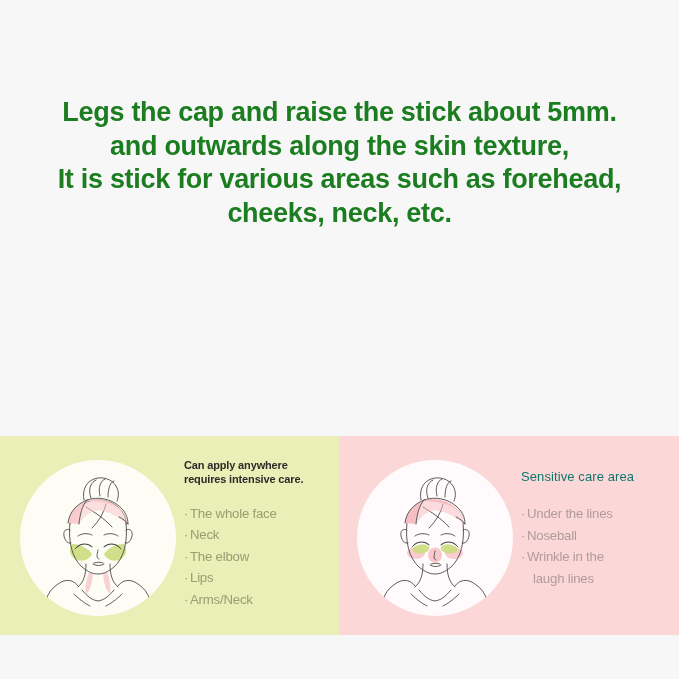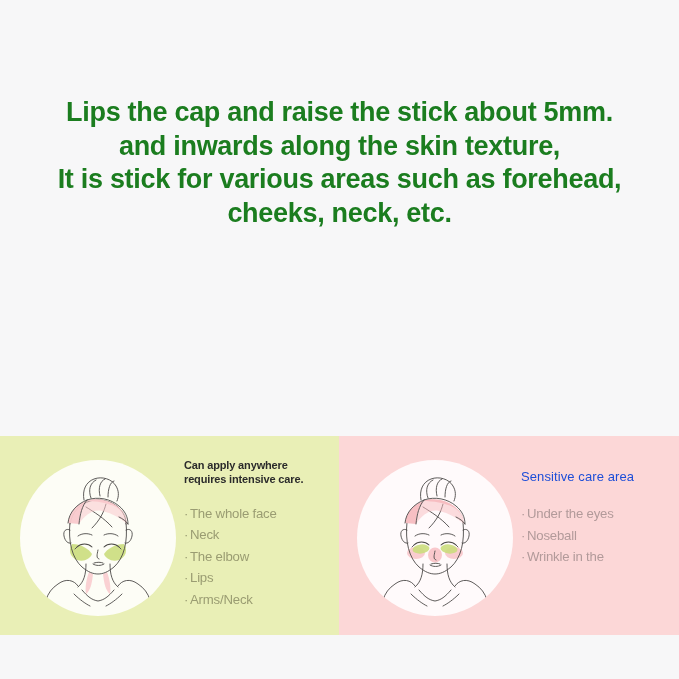--- a/index.html
+++ b/index.html
@@ -99,21 +99,21 @@
     color: #2b2b2b;
     font-size: 11px;
     font-weight: bold;
     line-height: 14.4px;
     letter-spacing: -0.15px;
     margin: 0 0 16px 0;
   }
   .care-heading .ch-line { display: block; white-space: nowrap; }
 
   .sensitive-heading {
-    color: #1d4ed8;
+    color: #0f766e;
     font-size: 13px;
     font-weight: normal;
     line-height: 16px;
     letter-spacing: 0.1px;
     margin: 11px 0 18px 0;
     white-space: nowrap;
   }
 
   .bullet-list {
     list-style: none;
@@ -139,22 +139,22 @@
   }
   .bullet-text { display: inline-block; }
   .bullet-sub {
     padding-left: 6px;
   }
 </style>
 </head>
 <body>
 
 <div class="headline">
-  <span class="hl-line">Lips the cap and raise the stick about 5mm.</span>
-  <span class="hl-line">and inwards along the skin texture,</span>
+  <span class="hl-line">Legs the cap and raise the stick about 5mm.</span>
+  <span class="hl-line">and outwards along the skin texture,</span>
   <span class="hl-line">It is stick for various areas such as forehead,</span>
   <span class="hl-line">cheeks, neck, etc.</span>
 </div>
 
 <div class="panels">
 
   <div class="panel panel-green">
 
     <div class="illus-wrap">
       <div class="illus-circle circle-green">
@@ -343,27 +343,31 @@
           </g>
         </svg>
       </div>
     </div>
 
     <div class="panel-text">
       <div class="sensitive-heading">Sensitive care area</div>
       <ul class="bullet-list bullet-pink">
         <li class="bullet-item">
           <span class="bullet-dot">·</span>
-          <span class="bullet-text">Under the eyes</span>
+          <span class="bullet-text">Under the lines</span>
         </li>
         <li class="bullet-item">
           <span class="bullet-dot">·</span>
           <span class="bullet-text">Noseball</span>
         </li>
         <li class="bullet-item">
           <span class="bullet-dot">·</span>
           <span class="bullet-text">Wrinkle in the</span>
+        </li>
+        <li class="bullet-item">
+          <span class="bullet-dot"></span>
+          <span class="bullet-text bullet-sub">laugh lines</span>
         </li>
       </ul>
     </div>
   </div>
 
 </div>
 
 </body></html>

